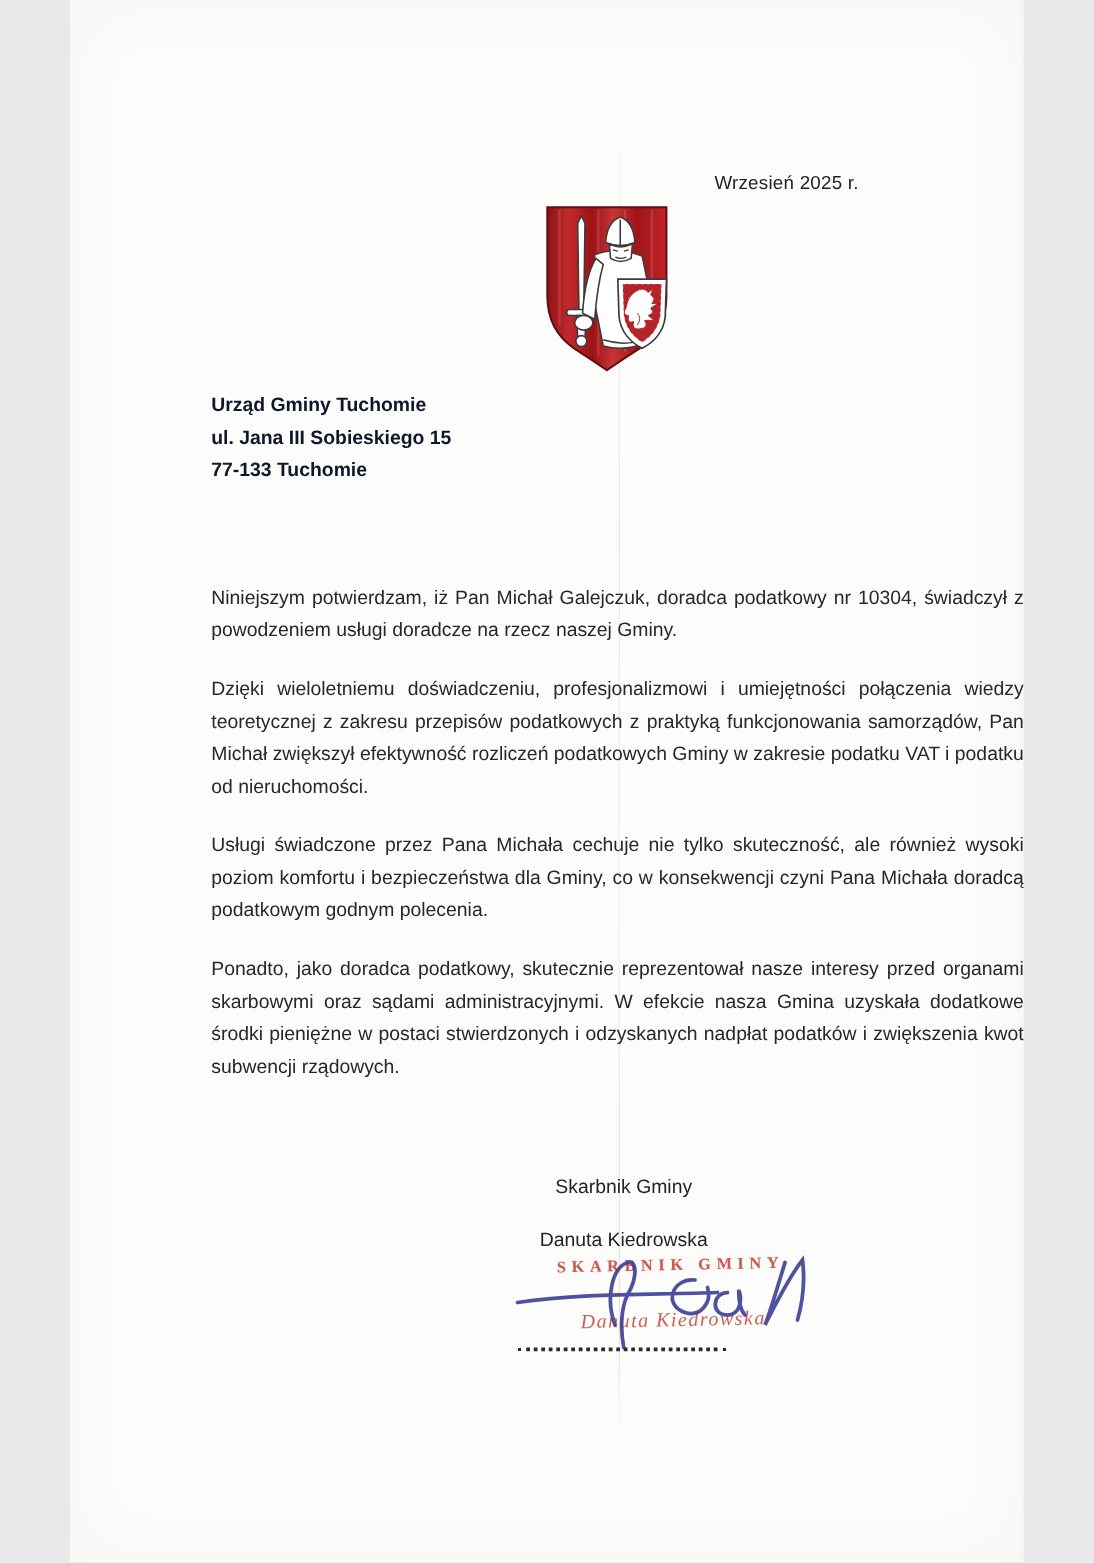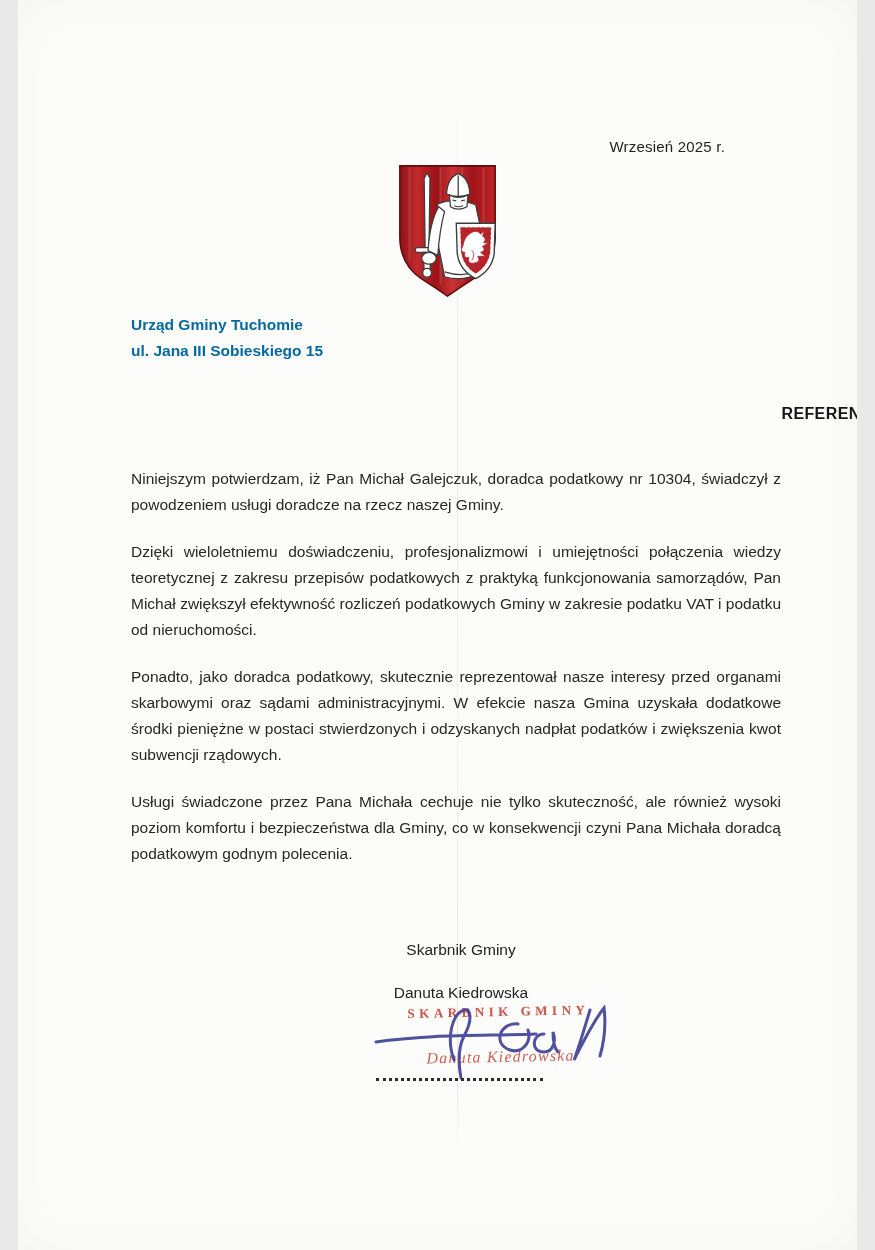--- a/index.html
+++ b/index.html
@@ -1,18 +1,18 @@
 <!DOCTYPE html>
 <html lang="pl"><head>
 <meta charset="utf-8">
 <style>
   html,body{margin:0;padding:0;background:#e9e9e9;}
   .page{
     position:relative;
-    width:839px;height:1250px;
+    width:763px;height:1250px;
     margin:0 auto;
     background:#fcfcfb;
     overflow:hidden;
     font-family:"Liberation Sans","DejaVu Sans",sans-serif;
     color:#262626;
     box-shadow:inset 0 0 60px rgba(0,0,0,0.03);
   }
   .fold-line{
     position:absolute;left:439px;top:120px;width:1px;height:1020px;
     background:linear-gradient(to bottom,
@@ -23,21 +23,21 @@
       rgba(140,120,120,0.05) 100%);
     pointer-events:none;
   }
   .date{
     position:absolute;top:138px;right:132px;
     font-size:15px;letter-spacing:0.2px;color:#1f1f1f;
   }
   .crest{position:absolute;left:376px;top:162px;width:107px;height:140px;}
   .sender{
     position:absolute;left:113px;top:312px;
-    font-size:15.5px;font-weight:bold;line-height:26px;color:#0369a1;
+    font-size:15.5px;font-weight:bold;line-height:26px;color:#0f172a;
   }
   .title{
     position:absolute;left:0;top:405px;width:875px;
     text-align:right;font-size:16px;font-weight:bold;
     letter-spacing:0.4px;color:#161616;
   }
   .body-text{
     position:absolute;left:113px;top:466px;width:650px;
   }
   .body-text p{
@@ -136,29 +136,30 @@
 
         <path d="M79,72 Q85,68 89,73 L93,70 L91,75 Q96,78 92,82 L97,82 L91,86 Q95,90 89,92 L94,96 L86,96 Q90,102 82,103 Q75,104 77,97 Q71,99 73,92 Q67,92 71,85 Q72,76 79,72 Z
                  M80,90 Q84,94 80,100" fill="#ffffff" stroke="#b5242a" stroke-width="0.8"></path>
       </g>
     </svg>
   </div>
 
   <div class="sender">
     <div>Urząd Gminy Tuchomie</div>
     <div>ul. Jana III Sobieskiego 15</div>
+    <div>77-133 Tuchomie</div>
   </div>
 
   <div class="title">REFERENCJE</div>
 
   <div class="body-text">
     <p>Niniejszym potwierdzam, iż Pan Michał Galejczuk, doradca podatkowy nr 10304, świadczył z powodzeniem usługi doradcze na rzecz naszej Gminy.</p>
     <p>Dzięki wieloletniemu doświadczeniu, profesjonalizmowi i umiejętności połączenia wiedzy teoretycznej z zakresu przepisów podatkowych z praktyką funkcjonowania samorządów, Pan Michał zwiększył efektywność rozliczeń podatkowych Gminy w zakresie podatku VAT i podatku od nieruchomości.</p>
+    <p>Usługi świadczone przez Pana Michała cechuje nie tylko skuteczność, ale również wysoki poziom komfortu i bezpieczeństwa dla Gminy, co w konsekwencji czyni Pana Michała doradcą podatkowym godnym polecenia.</p>
     <p>Ponadto, jako doradca podatkowy, skutecznie reprezentował nasze interesy przed organami skarbowymi oraz sądami administracyjnymi. W efekcie nasza Gmina uzyskała dodatkowe środki pieniężne w postaci stwierdzonych i odzyskanych nadpłat podatków i zwiększenia kwot subwencji rządowych.</p>
-    <p>Usługi świadczone przez Pana Michała cechuje nie tylko skuteczność, ale również wysoki poziom komfortu i bezpieczeństwa dla Gminy, co w konsekwencji czyni Pana Michała doradcą podatkowym godnym polecenia.</p>
   </div>
 
   <div class="sig-role">Skarbnik Gminy</div>
   <div class="sig-name">Danuta Kiedrowska</div>
 
   <div class="stamp">
     <div class="stamp-title">SKARBNIK GMINY</div>
     <div class="stamp-name">Danuta Kiedrowska</div>
   </div>
 

